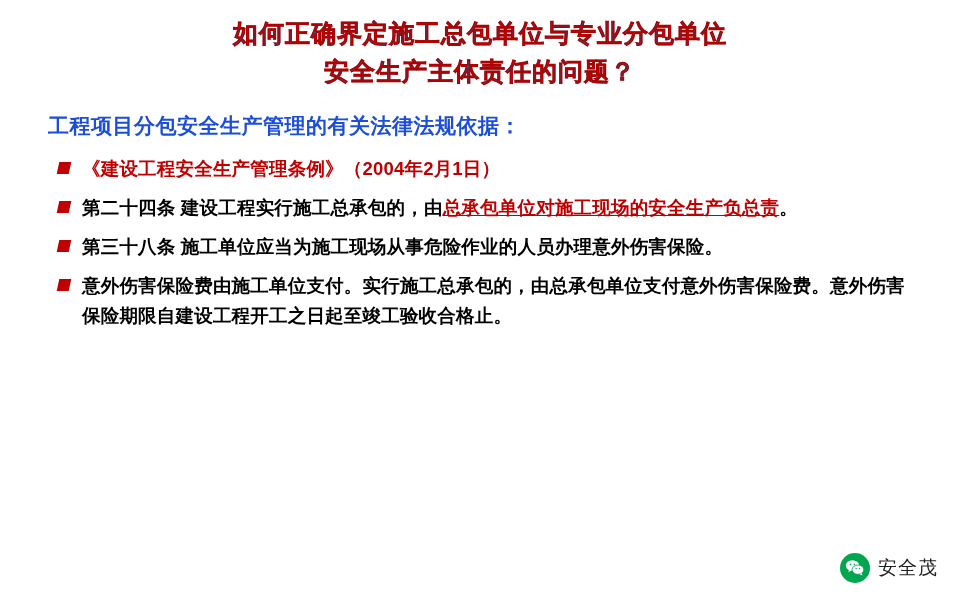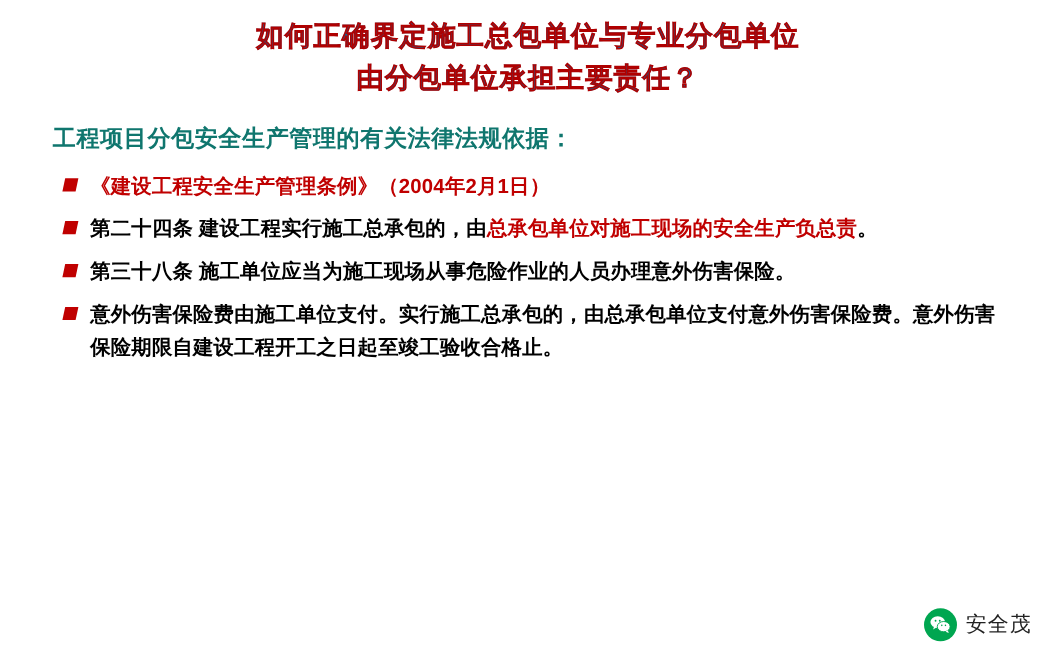--- a/index.html
+++ b/index.html
@@ -27,21 +27,21 @@
   .title-line {
     color: #0369a1;
     font-weight: bold;
     font-size: 25px;
     letter-spacing: 1px;
     line-height: 38px;
     -webkit-text-stroke: 0.6px #b00000;
   }
   .section-heading {
     margin: 22px 0 0 48px;
-    color: #0f766e;
+    color: #1d4ed8;
     font-weight: bold;
     font-size: 21px;
     letter-spacing: 0.5px;
   }
   .bullets {
     margin: 14px 0 16px 58px;
     width: 860px;
   }
   .bullet-row {
     display: flex;
@@ -64,20 +64,21 @@
     font-weight: bold;
     letter-spacing: 0.2px;
   }
   .red {
     color: #c00000;
   }
   .blue {
     color: #2222dd;
   }
   .u {
+    text-decoration: underline;
   }
   .logo {
     position: absolute;
     right: 22px;
     bottom: 18px;
     display: flex;
     align-items: center;
   }
   .logo-circle {
     width: 30px;
@@ -99,21 +100,21 @@
     text-align: right;
   }
 </style>
 </head>
 <body>
 
 <div class="slide">
 
   <div class="title-block">
     <div class="title-line">如何正确界定施工总包单位与专业分包单位</div>
-    <div class="title-line">由分包单位承担主要责任？</div>
+    <div class="title-line">安全生产主体责任的问题？</div>
   </div>
 
   <div class="section-heading">工程项目分包安全生产管理的有关法律法规依据：</div>
 
   <div class="bullets">
       <div class="bullet-row">
         <span class="bullet-marker"></span>
         <div class="bullet-text"><span class="red">《建设工程安全生产管理条例》（2004年2月1日）</span></div>
       </div>
       <div class="bullet-row">

